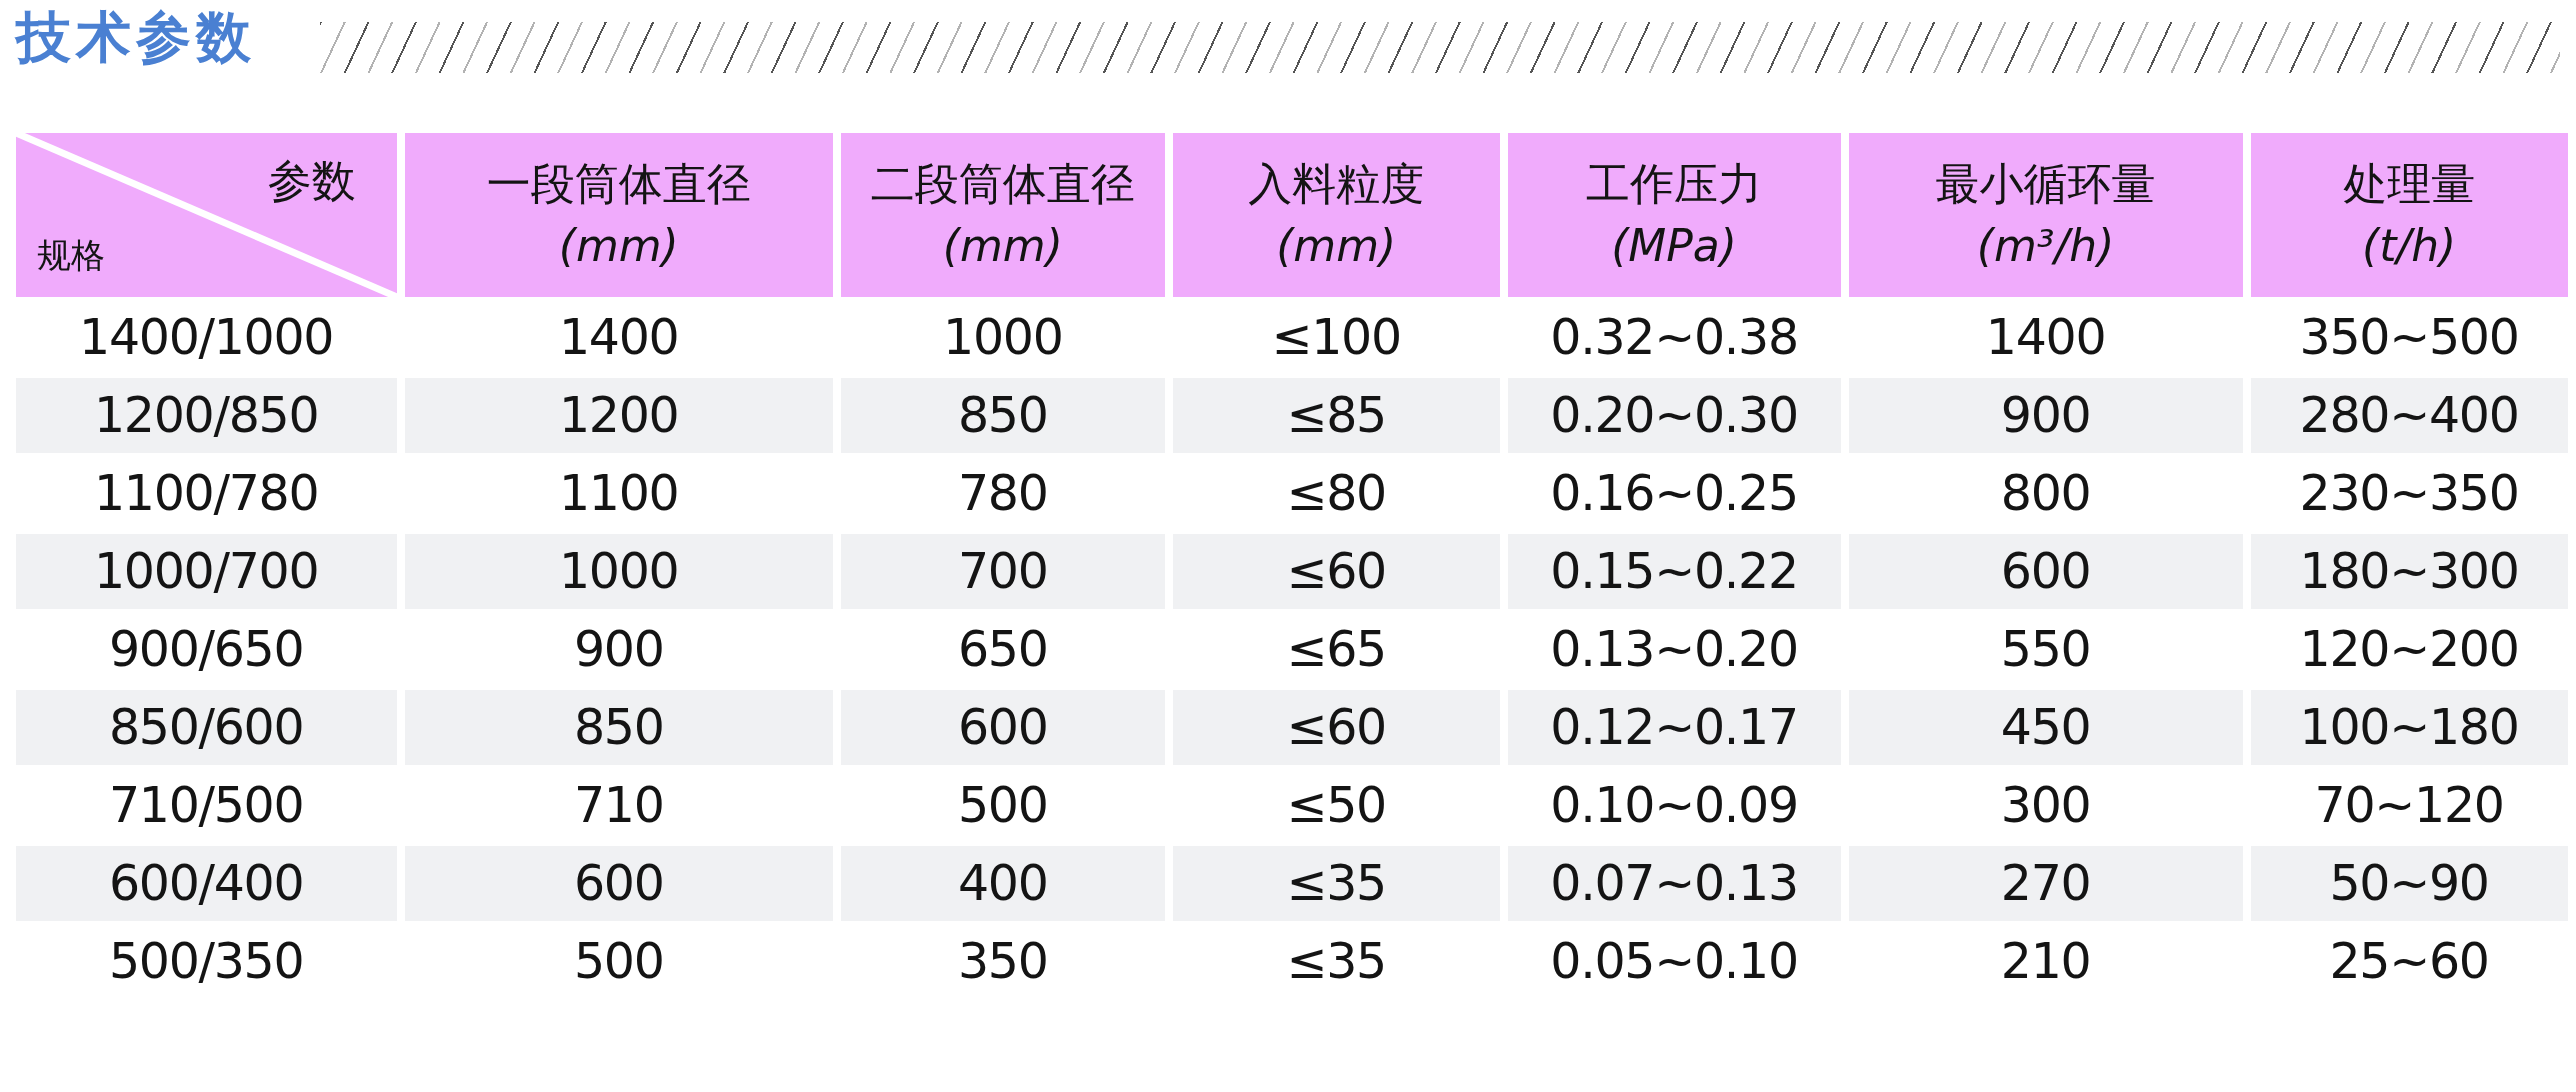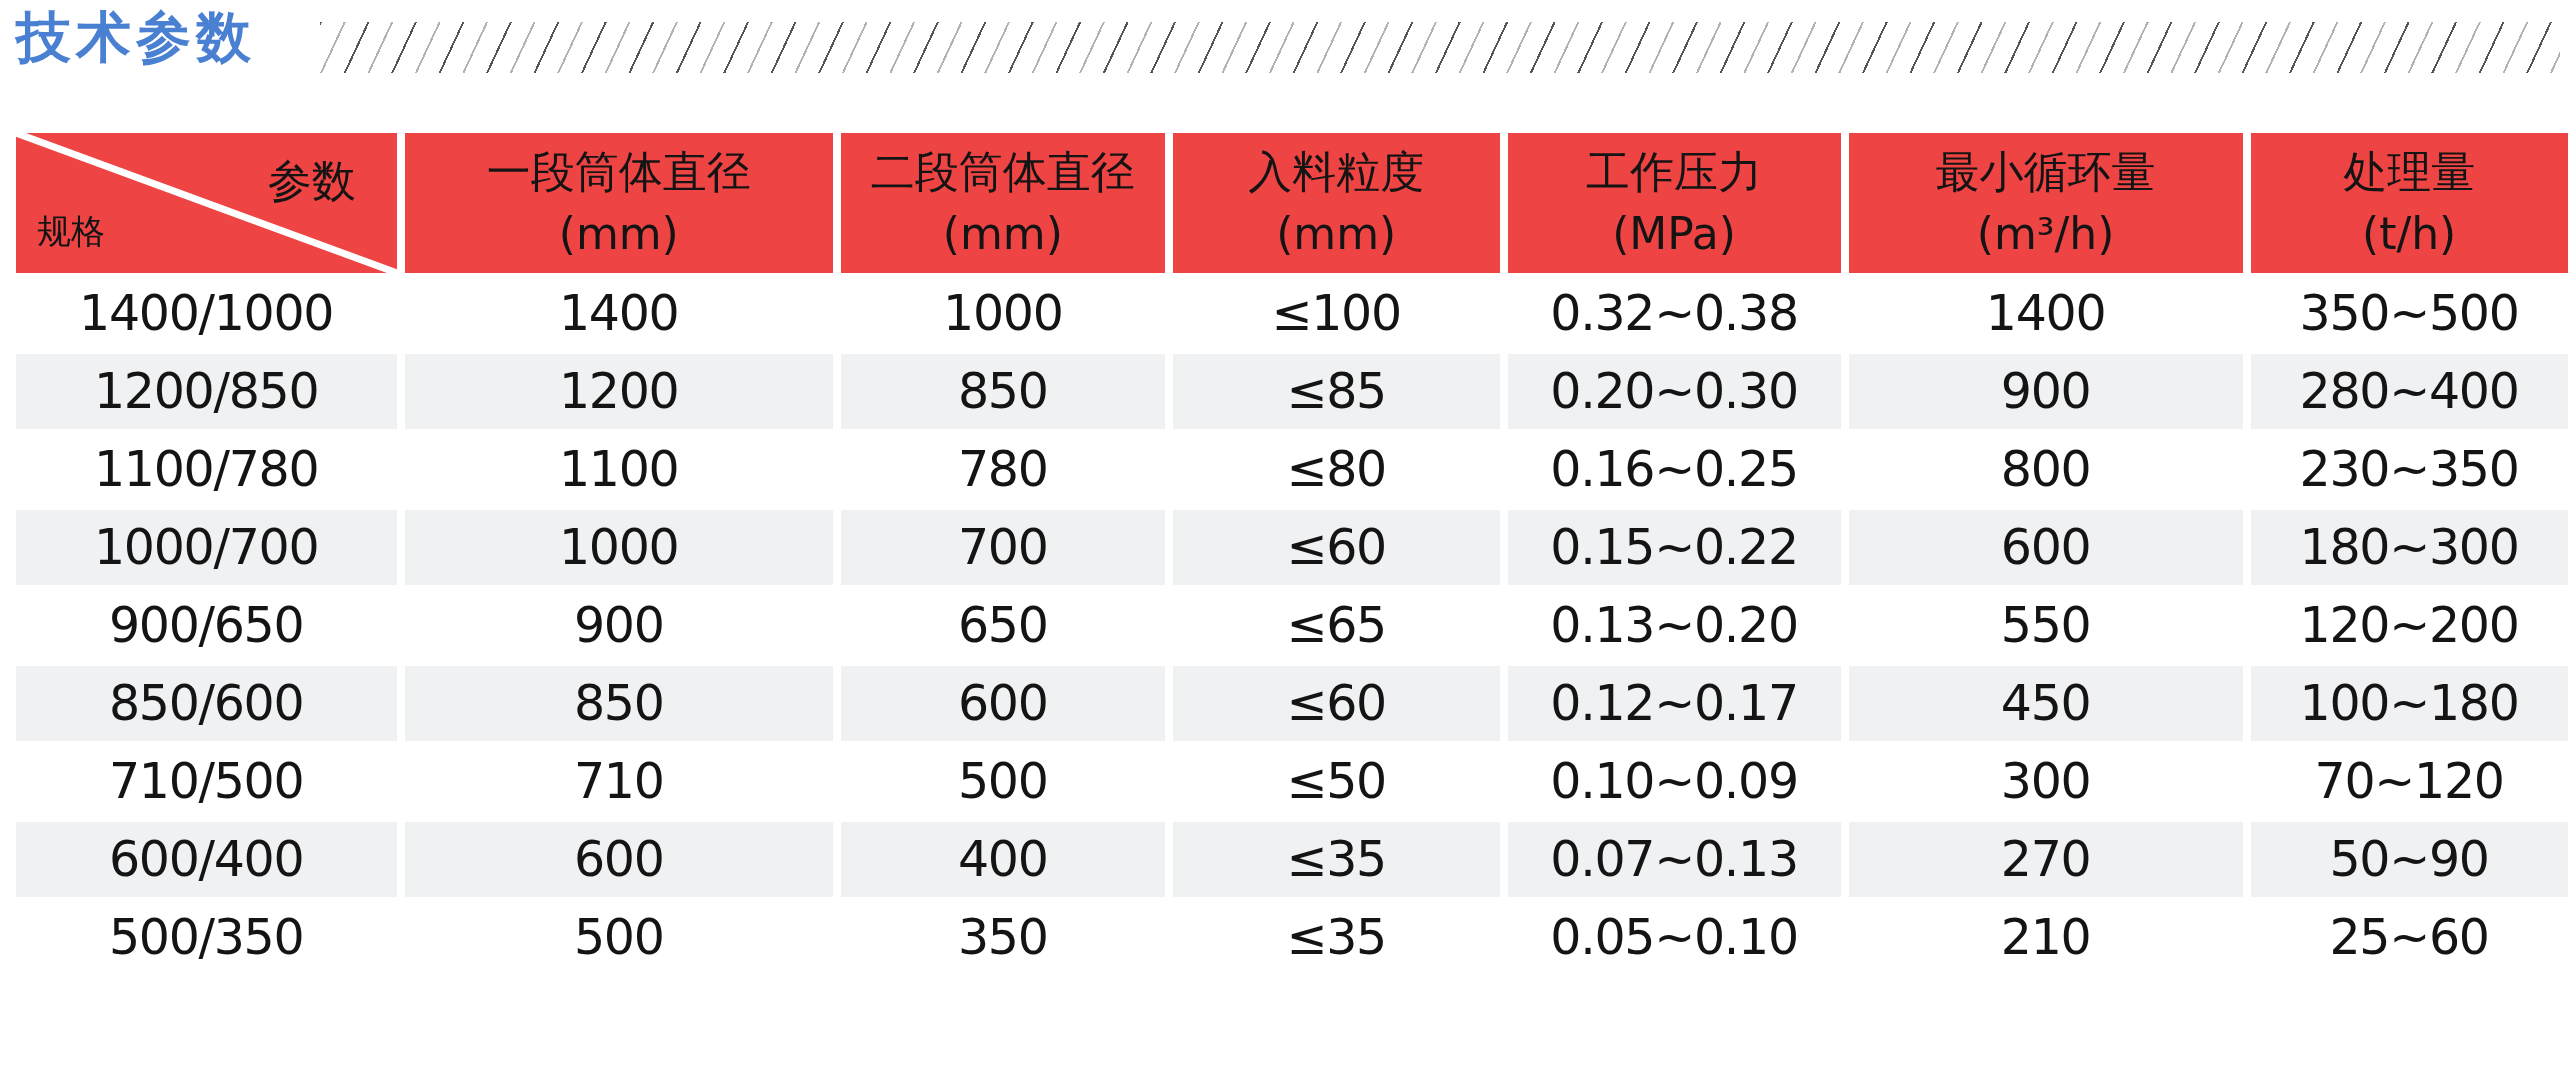--- a/index.html
+++ b/index.html
@@ -35,47 +35,47 @@
 
   
   table.spec-table {
     position:absolute; top:130px; left:7.6px;
     width:2568px;
     border-collapse:separate;
     border-spacing:8.9px 3.2px;
     table-layout:fixed;
   }
   thead th {
-    background:#ef4444;
+    background:#f0abfc;
     height:140px;
     font-weight:normal;
     font-size:44px;
     text-align:center;
     vertical-align:middle;
     line-height:1.42;
-    padding:0;
+    padding:12px;
   }
   th.corner { position:relative; }
   th.corner svg { position:absolute; left:0; top:0; width:100%; height:100%; display:block; }
   .corner-top   { position:absolute; top:16.5px;  right:41px; font-size:44px; }
   .corner-bottom{ position:absolute; bottom:17.7px; left:21.5px; font-size:34px; }
 
   tbody td {
     height:75px;
     font-size:49px;
     letter-spacing:-1.3px;
     text-align:center;
     vertical-align:middle;
     background:#ffffff;
     padding:0;
     white-space:nowrap;
   }
   tbody tr:nth-child(even) td { background:#f0f1f3; }
 
-  .h-unit { display:block; }
+  .h-unit { display:block;font-style:italic; }
 </style>
 </head>
 <body>
 
 <h1 class="page-title">技术参数</h1>
 <div class="hatch"></div>
 
 <table class="spec-table">
   <colgroup>
     <col style="width:380px">

